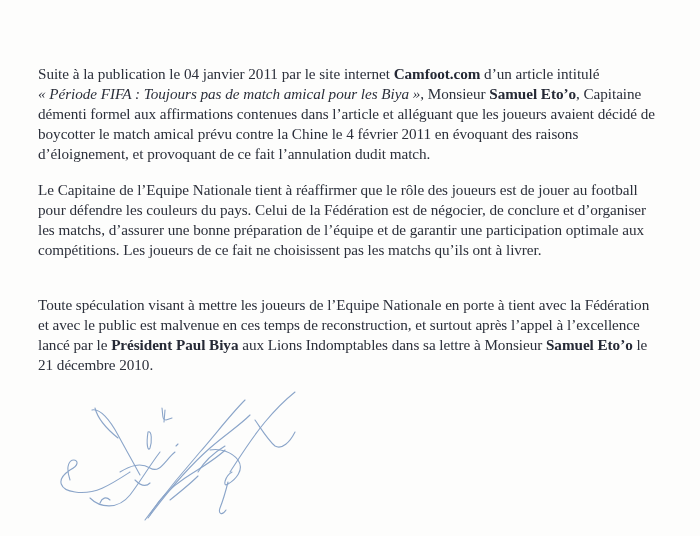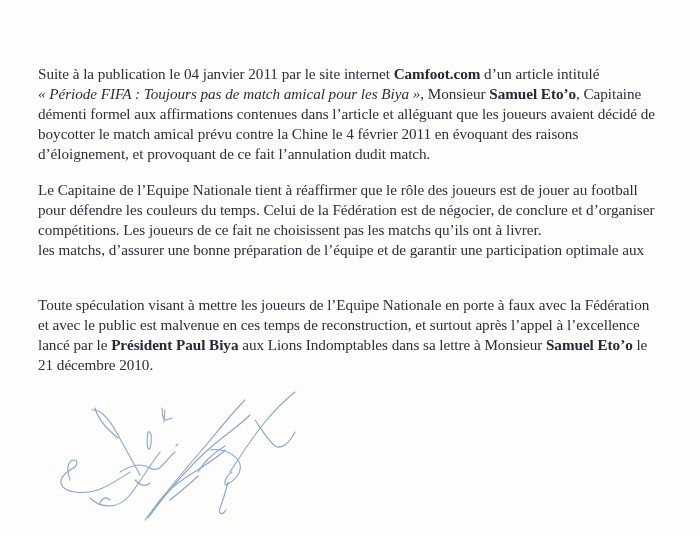--- a/index.html
+++ b/index.html
@@ -30,26 +30,26 @@
 <div class="page">
   <p class="para p1">
       <span class="line">Suite à la publication le 04 janvier 2011 par le site internet <b>Camfoot.com</b> d’un article intitulé</span>
       <span class="line"><i>« Période FIFA : Toujours pas de match amical pour les Biya »</i>, Monsieur <b>Samuel Eto’o</b>, Capitaine</span>
       <span class="line">démenti formel aux affirmations contenues dans l’article et alléguant que les joueurs avaient décidé de</span>
       <span class="line">boycotter le match amical prévu contre la Chine le 4 février 2011 en évoquant des raisons</span>
       <span class="line">d’éloignement, et provoquant de ce fait l’annulation dudit match.</span>
     </p>
   <p class="para p2">
       <span class="line">Le Capitaine de l’Equipe Nationale tient à réaffirmer que le rôle des joueurs est de jouer au football</span>
-      <span class="line">pour défendre les couleurs du temps. Celui de la Fédération est de négocier, de conclure et d’organiser</span>
+      <span class="line">pour défendre les couleurs du pays. Celui de la Fédération est de négocier, de conclure et d’organiser</span>
+      <span class="line">les matchs, d’assurer une bonne préparation de l’équipe et de garantir une participation optimale aux</span>
       <span class="line">compétitions. Les joueurs de ce fait ne choisissent pas les matchs qu’ils ont à livrer.</span>
-      <span class="line">les matchs, d’assurer une bonne préparation de l’équipe et de garantir une participation optimale aux</span>
     </p>
   <p class="para p3">
-      <span class="line">Toute spéculation visant à mettre les joueurs de l’Equipe Nationale en porte à faux avec la Fédération</span>
+      <span class="line">Toute spéculation visant à mettre les joueurs de l’Equipe Nationale en porte à tient avec la Fédération</span>
       <span class="line">et avec le public est malvenue en ces temps de reconstruction, et surtout après l’appel à l’excellence</span>
       <span class="line">lancé par le <b>Président Paul Biya</b> aux Lions Indomptables dans sa lettre à Monsieur <b>Samuel Eto’o</b> le</span>
       <span class="line">21 décembre 2010.</span>
     </p>
 
   <svg class="signature" viewBox="0 0 320 156" fill="none" stroke-linecap="round" stroke-linejoin="round">
     <g stroke="#7f9cc4" stroke-width="1.1" opacity="0.9">
       <path d="M70 100 C60 70, 90 80, 70 90 C55 100, 60 110, 75 112 C95 115, 110 105, 130 92"></path>
       <path d="M92 30 C100 28, 110 40, 118 55 C125 68, 132 80, 140 95"></path>
       <path d="M95 28 C98 40, 108 50, 118 58"></path>

